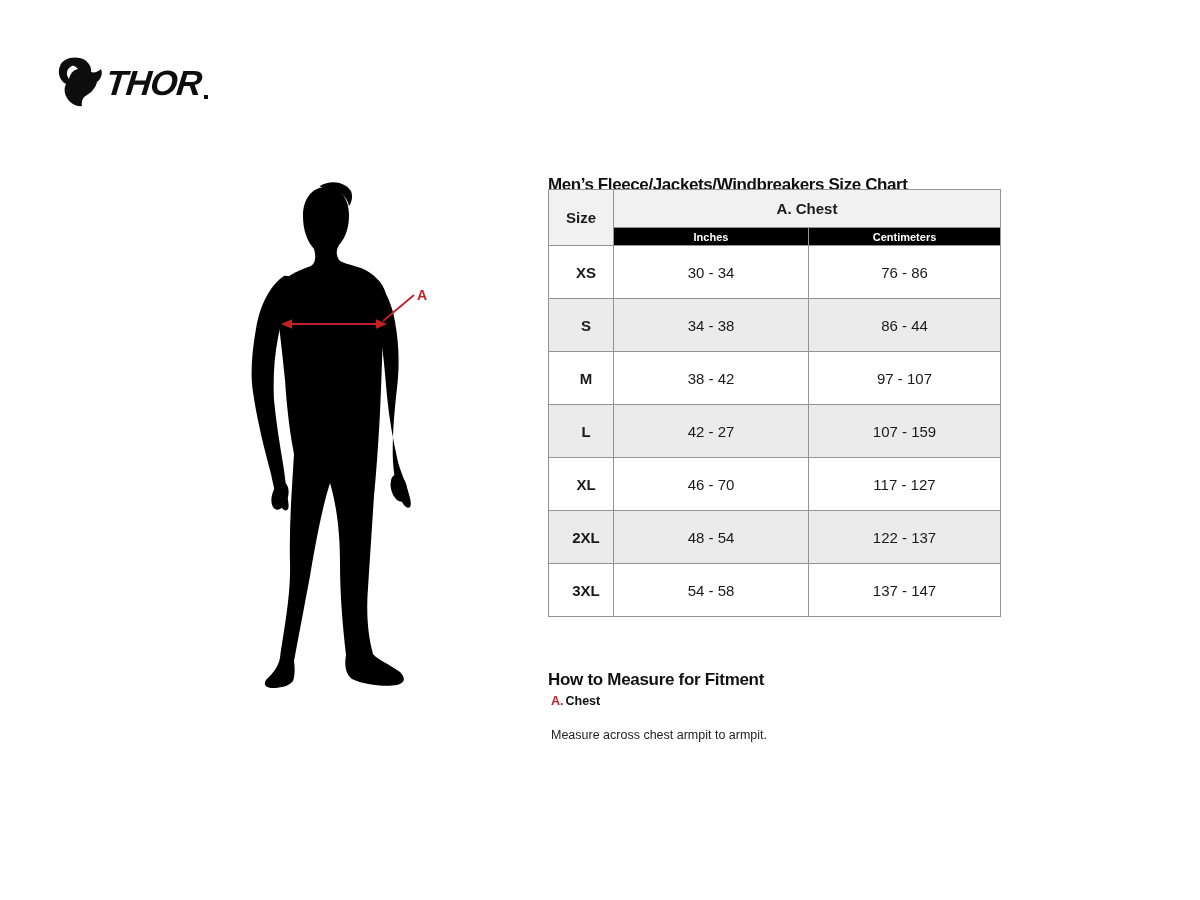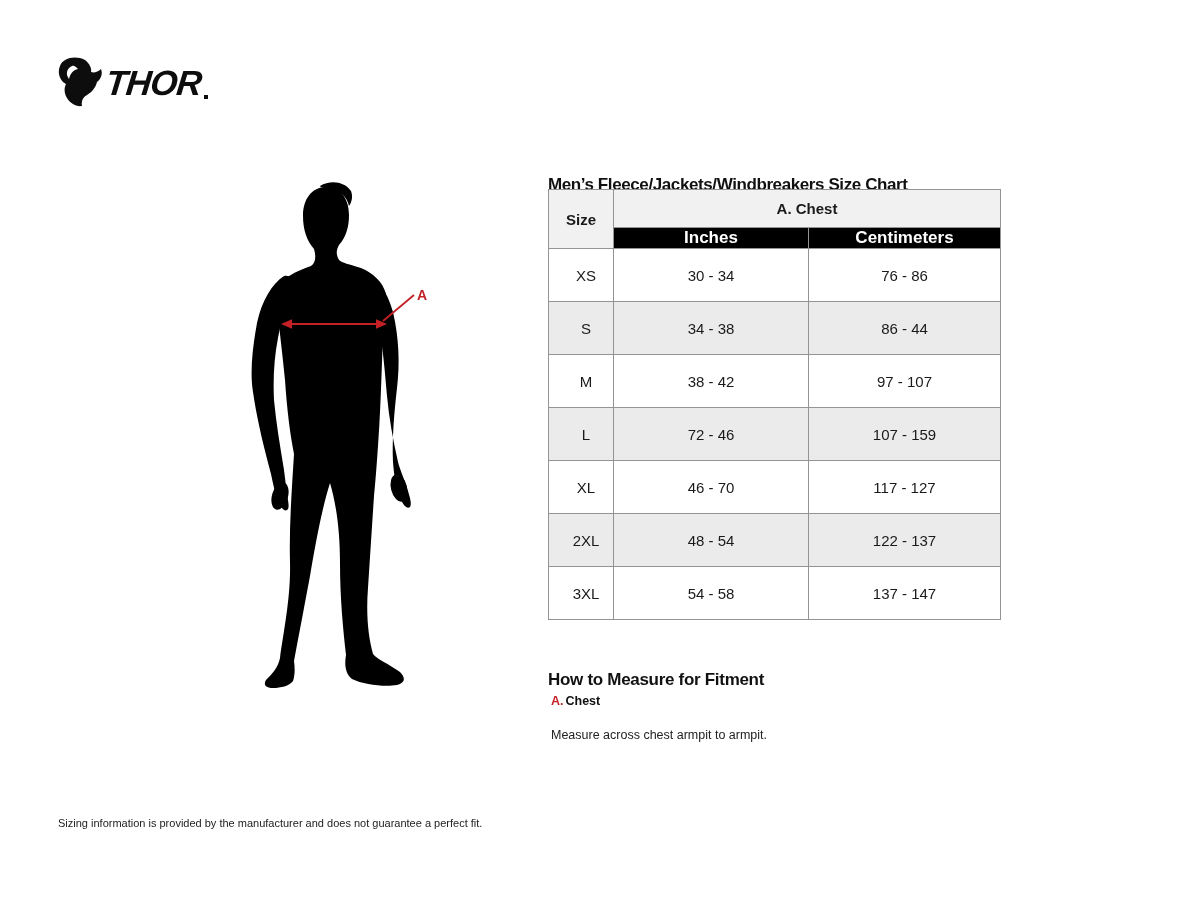--- a/index.html
+++ b/index.html
@@ -35,25 +35,25 @@
     position:absolute; left:548px; top:189px; width:452px;
     border-collapse:collapse; table-layout:fixed;
   }
   .size-table th, .size-table td {
     border:1px solid var(--table_border,#949494); text-align:center; vertical-align:middle;
     font-size:15px; color:#1a1a1a;
   }
   .size-table .th-size { background:var(--header_bg,#f1f1f1); font-weight:bold;margin-left:44px; }
   .size-table .th-group { background:var(--header_bg,#f1f1f1); font-weight:bold; height:38px; }
   .size-table .th-unit {
-    background:var(--subheader_bg,#000); color:#ffffff; font-size:17px; font-weight:bold; height:18px;
+    background:var(--subheader_bg,#000); color:#ffffff; font-size:11px; font-weight:bold; height:18px;
   }
   .size-table tbody td { height:53px; background:#ffffff; }
   .size-table tbody tr.alt td { background:var(--row_alt,#ebebeb); }
-  .size-table tbody td.td-size { font-weight:normal;padding-left:10px; }
+  .size-table tbody td.td-size { font-weight:bold;padding-left:10px; }
 
   .measure-heading { position:absolute; left:548px; top:670px; font-size:17px; font-weight:bold; letter-spacing:-0.3px; color:#111; }
   .measure-item { position:absolute; left:551px; top:694px; }
   .measure-label { font-size:12.5px; font-weight:bold; color:#111; }
   .measure-key { color:var(--accent_red,#c42127); margin-right:2px; }
   .measure-desc { font-size:12.5px; color:#222; margin-top:20px; }
 
   .disclaimer { position:absolute; left:58px; top:817px; font-size:11px; color:#222; line-height:12.5px; }
 </style>
 </head>
@@ -150,21 +150,21 @@
         <td>34 - 38</td>
         <td>86 - 44</td>
       </tr>
       <tr>
         <td class="td-size">M</td>
         <td>38 - 42</td>
         <td>97 - 107</td>
       </tr>
       <tr class="alt">
         <td class="td-size">L</td>
-        <td>72 - 46</td>
+        <td>42 - 27</td>
         <td>107 - 159</td>
       </tr>
       <tr>
         <td class="td-size">XL</td>
         <td>46 - 70</td>
         <td>117 - 127</td>
       </tr>
       <tr class="alt">
         <td class="td-size">2XL</td>
         <td>48 - 54</td>
@@ -180,16 +180,15 @@
 
   <div class="measure-heading">How to Measure for Fitment</div>
   <div class="measure-item">
     <div class="measure-label">
       <span class="measure-key">A.</span><span class="measure-name">Chest</span>
     </div>
     <div class="measure-desc">Measure across chest armpit to armpit.</div>
   </div>
 
   <div class="disclaimer">
-    <div>Sizing information is provided by the manufacturer and does not guarantee a perfect fit.</div>
   </div>
 
 </div>
 
 </body></html>

